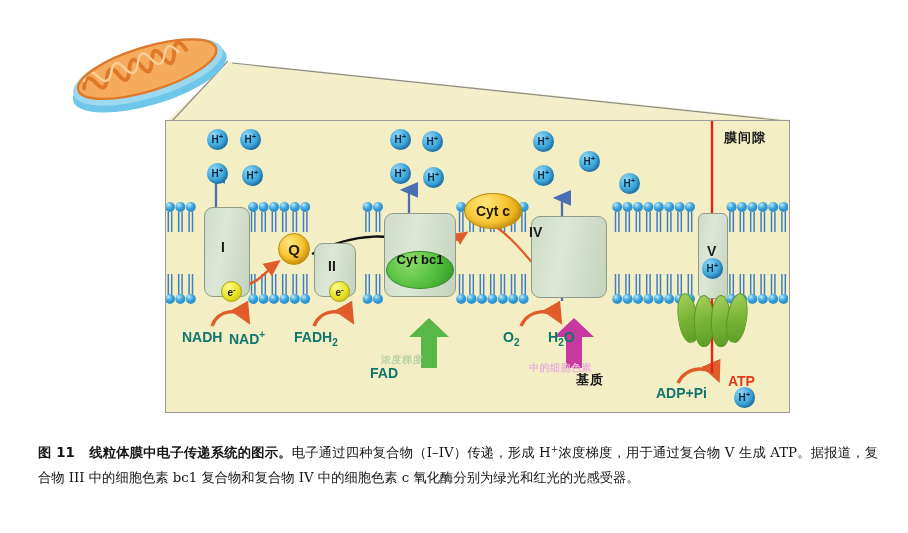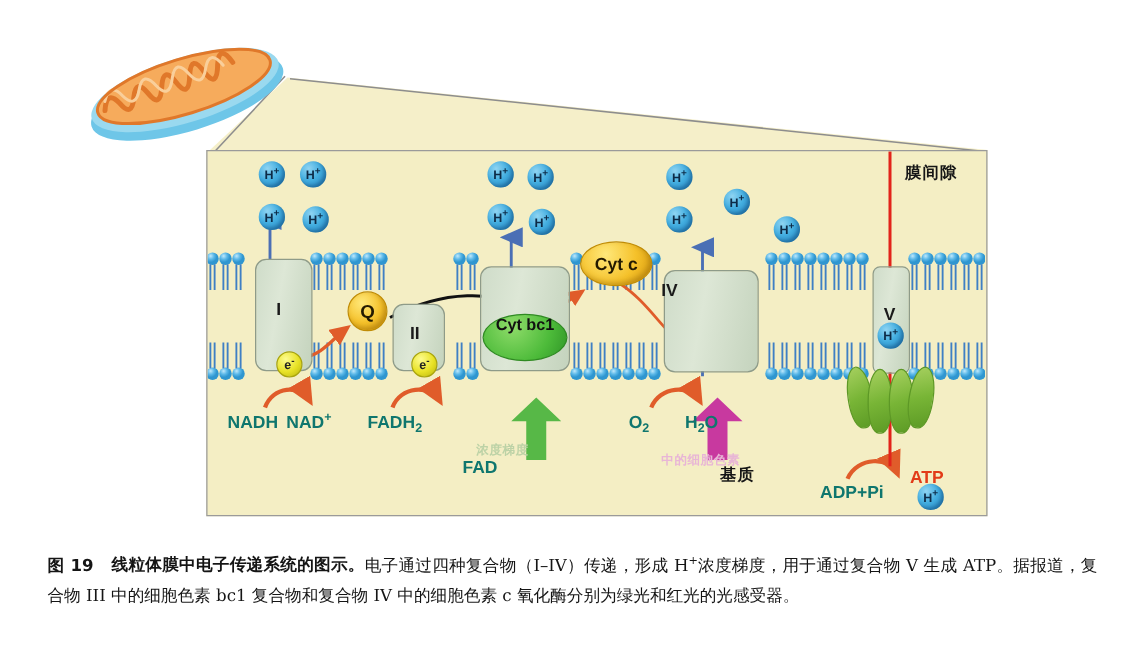--- a/index.html
+++ b/index.html
@@ -492,17 +492,17 @@
       <div class="cn-label lbl-ims">膜间隙</div>
       <div class="cn-label lbl-matrix">基质</div>
 
       <div class="arrow-cap cap-green">浓度梯度</div>
       <div class="arrow-cap cap-red">中的细胞色素</div>
 
     </div>
   </div>
 
   <div class="caption">
-    <b>图 19</b>
+    <b>图 11</b>
     <b style="margin-left:10px">线粒体膜中电子传递系统的图示。</b><span>电子通过四种复合物（I–IV）传递，形成 H</span><sup>+</sup><span>浓度梯度，用于通过复合物 V 生成 ATP。据报道，复合物 III 中的细胞色素 bc1 复合物和复合物 IV 中的细胞色素 c 氧化酶分别为绿光和红光的光感受器。</span>
   </div>
 
 </div>
 
 </body></html>

